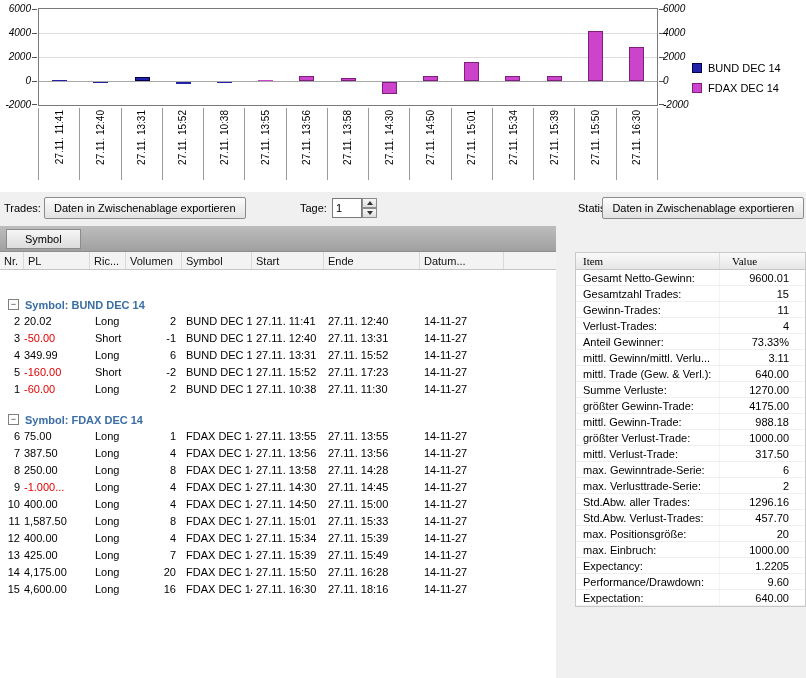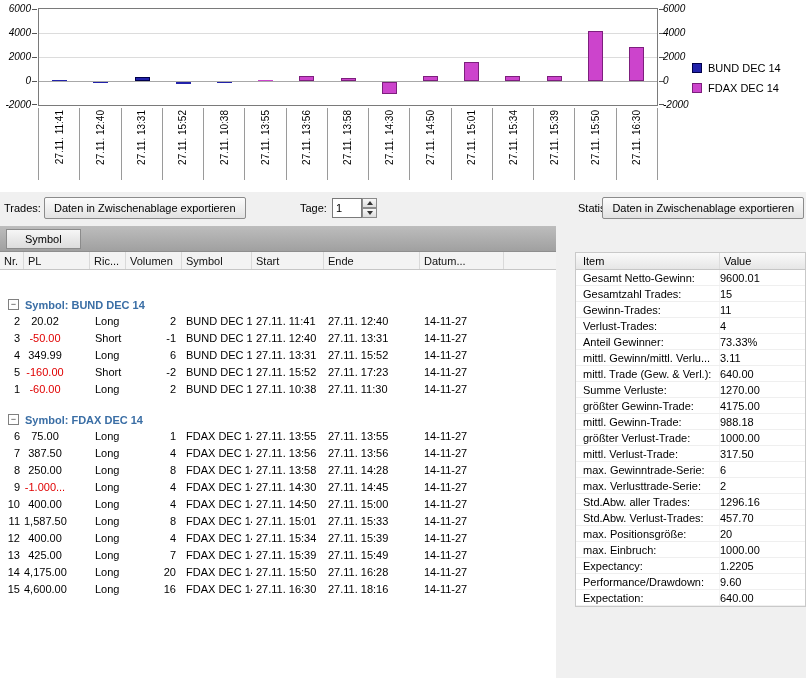--- a/index.html
+++ b/index.html
@@ -75,41 +75,41 @@
   #trades-header { display: flex; height: 18px; background: #f3f3f3; border-bottom: 1px solid #c6c6c6; }
   .hcell { border-right: 1px solid #d9d9d9; padding: 3px 0 0 4px; white-space: nowrap;
            overflow: hidden; color: #111; }
   .hcell.wfill { border-right: none; }
   .w0 { width: 24px; } .w1 { width: 66px; } .w2 { width: 36px; } .w3 { width: 56px; }
   .w4 { width: 70px; } .w5 { width: 72px; } .w6 { width: 96px; } .w7 { width: 84px; }
   .wfill { flex: 1 1 0; }
   .trow { display: flex; height: 17px; line-height: 17px; }
   .tcell { white-space: nowrap; overflow: hidden; }
   .tcell.w0 { text-align: right; padding-right: 4px; }
-  .tcell.w1 { text-align: center; padding-right: 24px; }
+  .tcell.w1 { text-align: left; padding-right: 24px; }
   .tcell.w2 { padding-left: 5px; }
   .tcell.w3 { text-align: right; padding-right: 6px; }
   .tcell.w4, .tcell.w5, .tcell.w6, .tcell.w7 { padding-left: 4px; }
   .neg { color: #e00000; }
   .group-header { display: flex; align-items: center; height: 17px; margin-top: 13px; }
   #trades-body .trade-group:first-child .group-header { margin-top: 26px; }
   .collapse-box { width: 11px; height: 11px; border: 1px solid #808080; background: #fff;
                   margin: 0 6px 0 8px; font-size: 9px; line-height: 9px; text-align: center; color: #333; }
   .group-label { font-weight: bold; color: #3a6ea5; }
 
   
   #right-panel { position: absolute; left: 575px; top: 226px; width: 231px; height: 452px; }
   #stats-table { margin-top: 26px; background: #fff; border: 1px solid #c9c9c9; }
   #stats-header { display: flex; height: 17px; line-height: 16px;
-                  background: linear-gradient(#fafafa, #e6e6e6); border-bottom: 1px solid #c6c6c6; }
+                  background: linear-gradient(#fafafa, #e6e6e6); border-bottom: 1px solid #c6c6c6; font-family: Liberation Serif, serif; }
   #stats-header .s-item-col { width: 143px; padding-left: 7px; }
-  #stats-header .s-value-col { flex: 1; padding-left: 4px; border-left: 1px solid #ddd; }
+  #stats-header .s-value-col { flex: 1; padding-left: 12px; border-left: 1px solid #ddd; }
   .srow { display: flex; height: 16px; line-height: 16px; border-bottom: 1px solid #efefef; }
   .srow .s-item { width: 143px; padding-left: 7px; white-space: nowrap; overflow: hidden; }
-  .srow .s-value { flex: 1; text-align: left; padding-right: 4px; border-left: 1px solid #f4f4f4;
+  .srow .s-value { flex: 1; text-align: right; padding-right: 16px; border-left: 1px solid #f4f4f4;
                    white-space: nowrap; }
 </style>
 </head>
 <body>
 
 <div id="chart-section">
   <div id="y-left" class="y-axis">
       <div class="y-tick-label" style="top: -4px;">6000</div>
       <div class="y-tick-label" style="top: 20px;">4000</div>
       <div class="y-tick-label" style="top: 44px;">2000</div>

